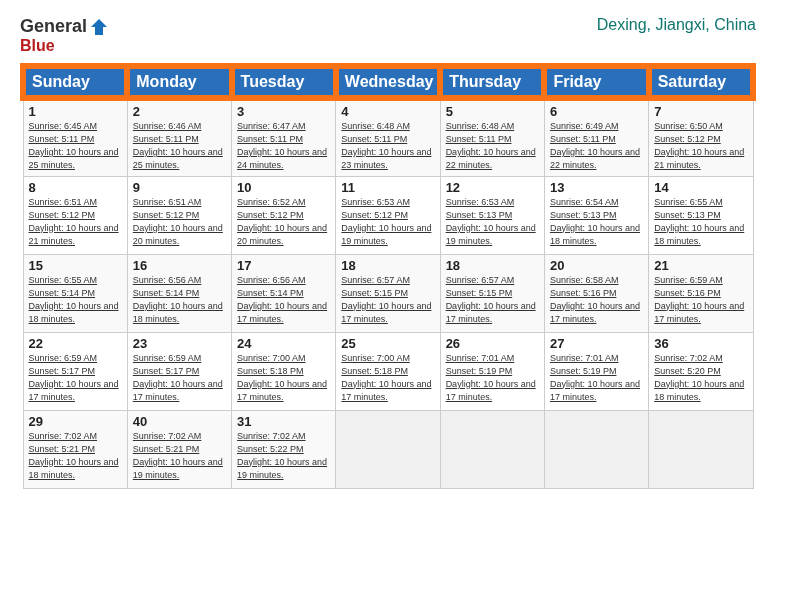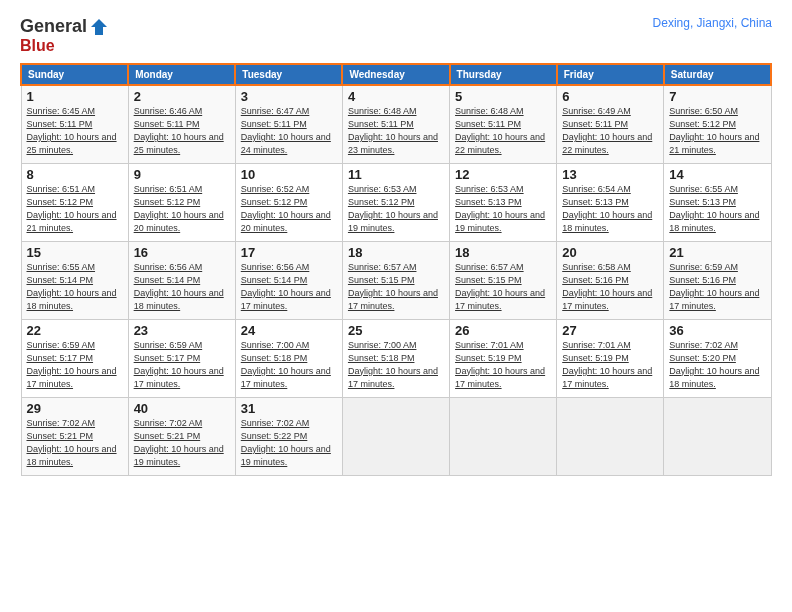--- a/index.html
+++ b/index.html
@@ -6,21 +6,21 @@
     body {
       font-family: Arial, sans-serif;
       background: #fff;
       width: 792px;
       height: 612px;
       overflow: hidden;
     }
     .page {
       width: 792px;
       height: 612px;
-      padding: 16px 20px 10px 20px;
+      padding: 16px 36px 10px 20px;
       background: #fff;
     }
     .header {
       display: flex;
       justify-content: space-between;
       align-items: flex-start;
       margin-bottom: 8px;
     }
     .logo {
       display: flex;
@@ -44,36 +44,36 @@
     .title-block {
       text-align: right;
     }
     .month-title {
       font-size: 32px;
       font-weight: bold;
       color: #222;
       line-height: 1.1;
     }
     .location {
-      font-size: 12px;
-      color: #3b82f6;
+      font-size: 16px;
+      color: #0f766e;
     }
     .calendar {
       width: 100%;
       border-collapse: collapse;
       table-layout: fixed;
     }
     .calendar th {
       background: #2a6fba;
       color: #fff;
-      font-size: 10px;
+      font-size: 16px;
       font-weight: bold;
       text-align: left;
       padding: 4px 6px;
-      border: 2px solid #f97316;
+      border: 6px solid #f97316;
     }
     .calendar td {
       vertical-align: top;
       border: 1px solid #ccc;
       padding: 3px 5px;
       font-size: 9.5px;
       color: #333;
       height: 78px;
       background: #fff;
     }

